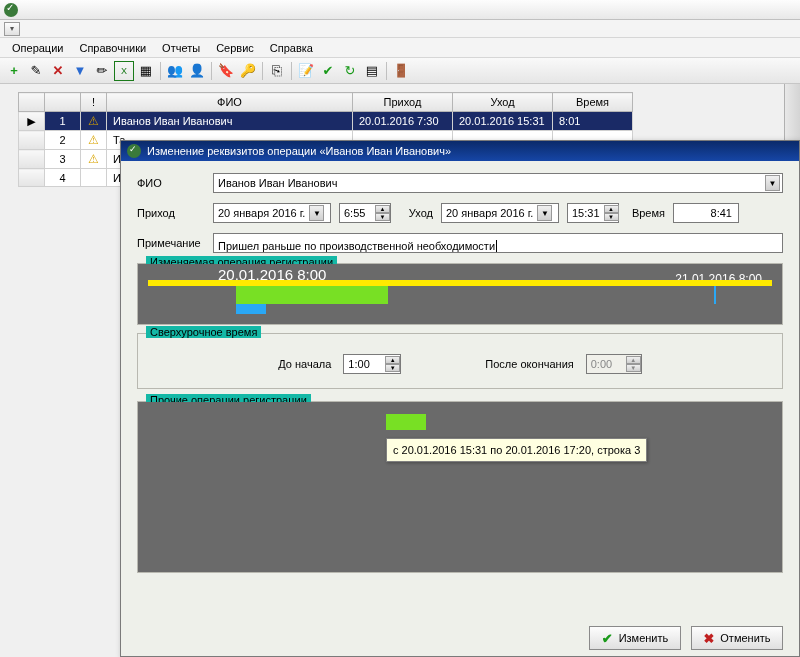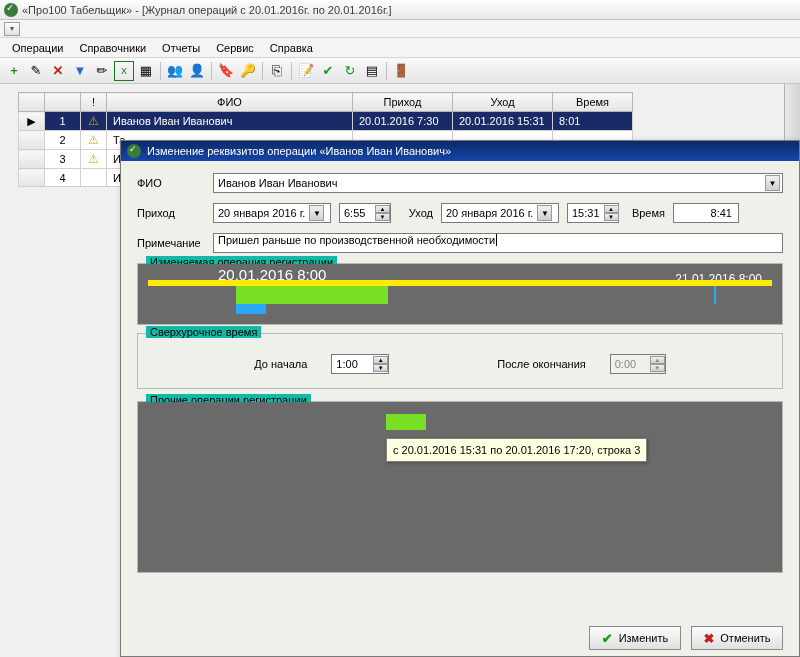--- a/index.html
+++ b/index.html
@@ -38,21 +38,21 @@
   
   .dialog { position: absolute; left: 120px; top: 140px; width: 680px; height: 517px; background: #eef0ea; border: 1px solid #7a7a7a; box-shadow: 2px 2px 6px rgba(0,0,0,.3); display:flex; flex-direction:column; }
   .dlg-title { height: 20px; background: linear-gradient(#0a2a6a,#1646a6); color:#fff; display:flex; align-items:center; padding:0 6px; font-weight: normal; }
   .dlg-title .icon { width:14px;height:14px;background:#3a7a3a;border-radius:50%;margin-right:6px;position:relative; }
   .dlg-title .icon::after { content:"✓"; color:#fff; font-size:9px; position:absolute; left:2px; top:0; }
   .dlg-body { flex:1; padding: 12px 16px 0 16px; }
   .dlg-footer { height: 36px; display:flex; align-items:center; justify-content:flex-end; gap:10px; padding: 0 16px; }
 
   .field-row { display:flex; align-items:center; margin-bottom: 10px; gap: 8px; }
   .field-label { width: 68px; }
-  .text-input { flex:1; height:20px; border:1px solid #7a7a7a; background:#fff; padding:0 4px; display:flex; align-items:flex-start; }
+  .text-input { flex:1; height:20px; border:1px solid #7a7a7a; background:#fff; padding:0 4px; display:flex; align-items:flex-end; }
   .dropdown { height:20px; border:1px solid #7a7a7a; background:#fff; display:flex; align-items:center; padding:0 2px 0 4px; position:relative; }
   .dropdown .dd-btn { width:15px; height:16px; background:linear-gradient(#f0f0f0,#d0d0d0); border:1px solid #999; display:flex; align-items:center; justify-content:center; font-size:8px; margin-left:4px; }
   .spinner { height:20px; border:1px solid #7a7a7a; background:#fff; display:flex; align-items:center; padding-left:4px; }
   .spinner.disabled { background:#f0f0ea; color:#888; }
   .spinner-btns { display:flex; flex-direction:column; margin-left:4px; }
   .spinner-btns div { width:15px; height:8px; border:1px solid #999; background:linear-gradient(#f0f0f0,#d0d0d0); font-size:6px; display:flex;align-items:center;justify-content:center;line-height:1;}
   .time-display { height:20px; border:1px solid #7a7a7a; background:#fff; display:flex; align-items:center; justify-content:flex-end; padding:0 6px; width:66px; }
 
   .group { border:1px solid #b8b8b0; margin-top: 8px; padding: 20px 10px 14px 10px; position:relative; background:#eef0ea; }
   .group .legend { position:absolute; top:-8px; left:8px; background:#14b8a6; padding:0 4px; font-size:11px; }
@@ -76,21 +76,20 @@
   .icon-cancel { color:#c02020; }
   .warn-icon { color:#d9a400; font-size:12px; }
 
   .scroll-stub { position:absolute; right:0; top:84px; width:16px; bottom:0; background:linear-gradient(90deg,#e8e8e8,#d4d4d4); border-left:1px solid #b0b0b0; }
 </style>
 </head>
 <body>
 
 <div class="titlebar">
   <span class="app-icon"></span>
-  <span class="title-text">«Про100 Табельщик» - [Журнал операций с 20.01.2016г. по 20.01.2016г.]</span>
 </div>
 
 <div class="ctrlrow">
   <div class="ctrlbox">▾</div>
 </div>
 
 <div class="menubar">
   <span>Операции</span>
   <span>Справочники</span>
   <span>Отчеты</span>
@@ -243,21 +242,21 @@
         <span class="lbl-right">21.01.2016 8:00</span>
         <div class="bar-yellow"></div>
         <div class="bar-lime"></div>
         <div class="bar-cyan"></div>
         <div class="tick-blue"></div>
       </div>
     </div>
 
     <div class="group">
       <div class="legend">Сверхурочное время</div>
-      <div style="display:flex;align-items:center;gap:24px;justify-content:center;">
+      <div style="display:flex;align-items:center;gap:12px;justify-content:center;">
         <span>До начала</span>
         <div class="spinner" style="width:58px;">
           <span style="flex:1;">1:00</span>
           <div class="spinner-btns">
               <div>▲</div>
               <div>▼</div>
             </div>
         </div>
         <div style="width:60px;"></div>
         <span>После окончания</span>

